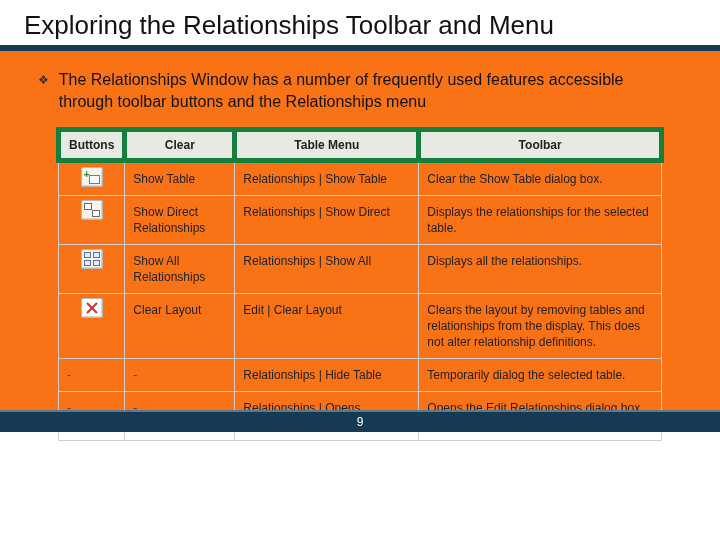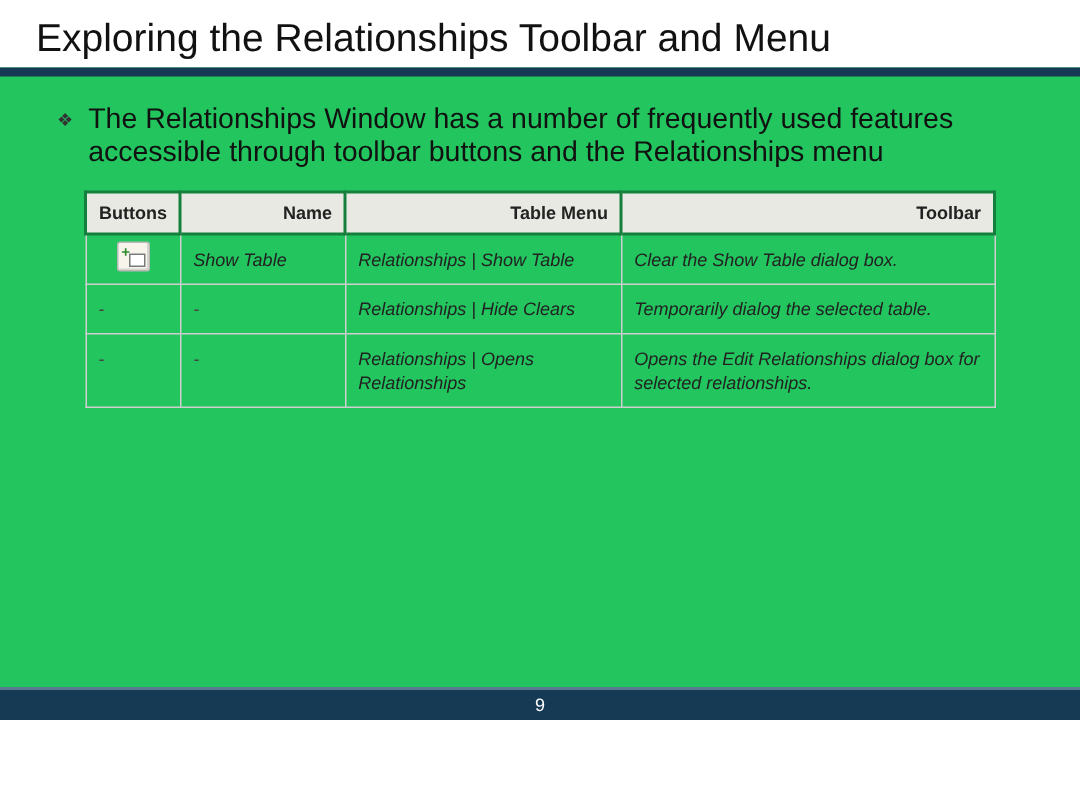--- a/index.html
+++ b/index.html
@@ -7,22 +7,22 @@
     padding: 0;
     width: 720px;
     height: 540px;
     font-family: Arial, Helvetica, sans-serif;
     background: #fff;
     overflow: hidden;
   }
   .slide {
     position: relative;
     width: 720px;
-    height: 480px;
-    background: #22c55e;
+    height: 432px;
+    background: #f97316;
   }
   .title-inner {
     background: #fff;
     padding: 10px 24px 4px 24px;
   }
   .title-band {
     height: 6px;
     background: #163a54;
   }
   h1 {
@@ -40,46 +40,45 @@
     gap: 10px;
     margin-bottom: 14px;
   }
   .bullet-icon {
     font-size: 12px;
     color: #333;
     line-height: 22px;
     flex: 0 0 auto;
   }
   .bullet-text {
-    font-size: 19px;
+    font-size: 16px;
     line-height: 22px;
     color: #111;
   }
   .table-wrap {
     margin: 0 18px;
   }
   table {
     border-collapse: collapse;
     width: 100%;
     font-size: 12px;
     color: #222;
   }
   th {
     background: #e9e9e3;
-    text-align: right;
+    text-align: center;
     font-weight: bold;
     padding: 6px 8px;
-    border: 2px solid #15803d;
+    border: 5px solid #15803d;
   }
   td {
     padding: 8px 8px;
     border: 1px solid #cfcfcf;
     vertical-align: top;
     line-height: 16px;
-    font-style: italic;
   }
   col.c-btn { width: 56px; }
   col.c-name { width: 110px; }
   col.c-menu { width: 184px; }
   .icon-cell {
     text-align: center;
     padding: 4px 4px;
   }
   .tb-icon {
     display: inline-block;
@@ -183,38 +182,64 @@
       <table>
         <colgroup>
           <col class="c-btn">
             <col class="c-name">
             <col class="c-menu">
             <col>
         </colgroup>
         <thead>
           <tr>
             <th>Buttons</th>
-            <th>Name</th>
+            <th>Clear</th>
             <th>Table Menu</th>
             <th>Toolbar</th>
           </tr>
         </thead>
         <tbody>
           <tr>
             <td class="icon-cell">
               <span class="tb-icon ic-show-table"></span>
             </td>
             <td>Show Table</td>
             <td>Relationships | Show Table</td>
             <td>Clear the Show Table dialog box.</td>
           </tr>
           <tr>
-            <td class="dash-cell">-</td>
-            <td class="dash-cell">-</td>
-            <td>Relationships | Hide Clears</td>
+            <td class="icon-cell">
+              <span class="tb-icon ic-show-direct"></span>
+            </td>
+            <td>Show Direct Relationships</td>
+            <td>Relationships | Show Direct</td>
+            <td>Displays the relationships for the selected table.</td>
+          </tr>
+          <tr>
+            <td class="icon-cell">
+              <span class="tb-icon ic-show-all">
+                <span class="b1"></span><span class="b2"></span><span class="b3"></span><span class="b4"></span>
+              </span>
+            </td>
+            <td>Show All Relationships</td>
+            <td>Relationships | Show All</td>
+            <td>Displays all the relationships.</td>
+          </tr>
+          <tr>
+            <td class="icon-cell">
+              <span class="tb-icon ic-clear"></span>
+            </td>
+            <td>Clear Layout</td>
+            <td>Edit | Clear Layout</td>
+            <td>Clears the layout by removing tables and relationships from the display. This does not alter relationship definitions.</td>
+          </tr>
+          <tr>
+            <td class="dash-cell">-</td>
+            <td class="dash-cell">-</td>
+            <td>Relationships | Hide Table</td>
             <td>Temporarily dialog the selected table.</td>
           </tr>
           <tr>
             <td class="dash-cell">-</td>
             <td class="dash-cell">-</td>
             <td>Relationships | Opens Relationships</td>
             <td>Opens the Edit Relationships dialog box for selected relationships.</td>
           </tr>
         </tbody>
       </table>

